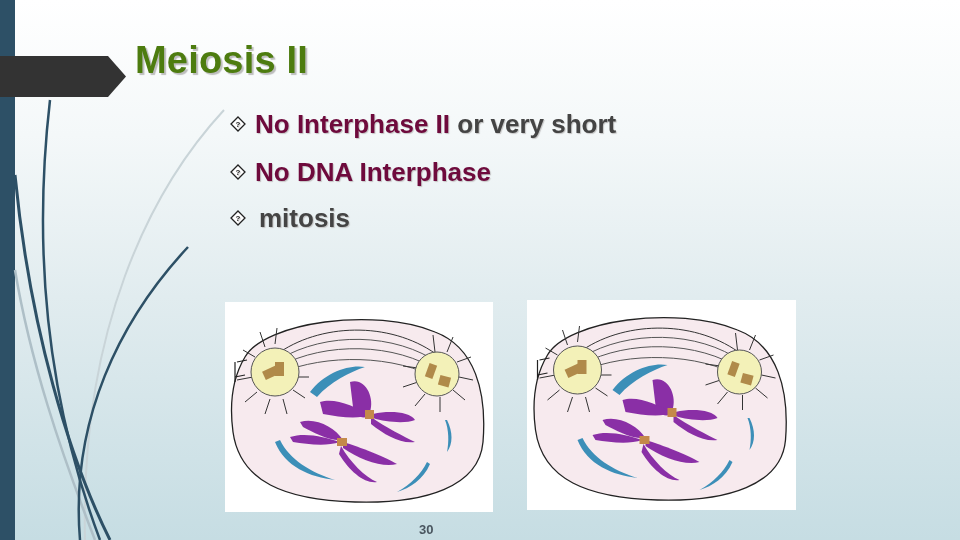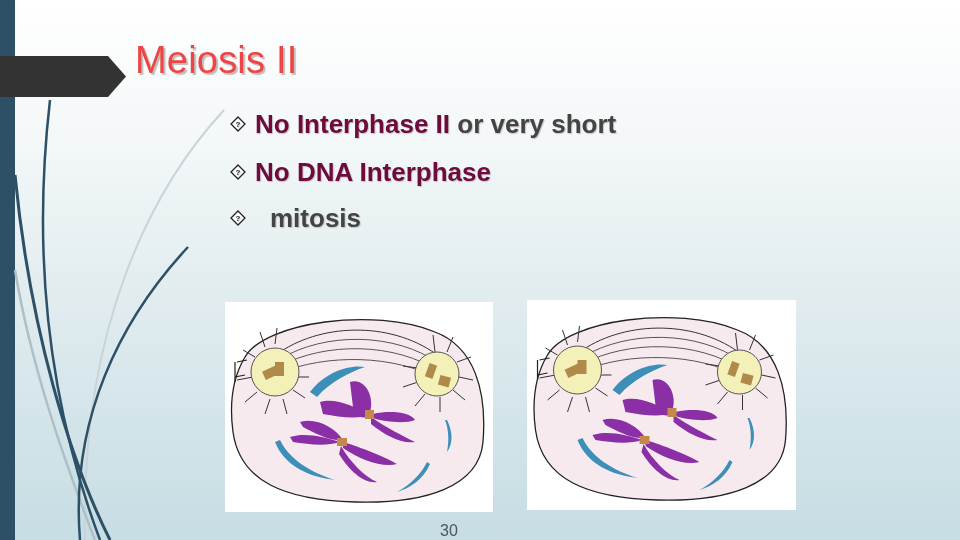--- a/index.html
+++ b/index.html
@@ -11,45 +11,45 @@
   .left-bar {
     position: absolute; left: 0; top: 0; width: 15px; height: 540px;
     background: #2d5066;
   }
   .swoosh { position: absolute; left: 0; top: 0; width: 240px; height: 540px; pointer-events: none; }
   .title-arrow {
     position: absolute; left: 0; top: 56px; width: 126px; height: 41px;
   }
   .title {
     position: absolute; left: 135px; top: 38px;
-    font-size: 38px; color: #ef4444; font-weight: normal;
+    font-size: 38px; color: #4d7c0f; font-weight: bold;
     text-shadow: 2px 2px 1px #bdbdbd; letter-spacing: 0.2px;
     margin: 0; line-height: 1.2;
   }
   .bullets { position: absolute; left: 230px; top: 100px; width: 600px; margin: 0; padding: 0; list-style: none; }
   .bullet {
     font-size: 26px; font-weight: bold; line-height: 48px; color: #444444;
     text-shadow: 1px 1px 1px #c4c4c4; position: relative; padding-left: 25px;
   }
   .bullet.wrap { line-height: 38px; margin-top: 3px; }
   .bullet .marker {
     position: absolute; left: 0; top: 0; width: 20px; height: 48px;
     display: flex; align-items: center;
   }
   .bullet.wrap .marker { height: 38px; }
   .emph { color: #6e0a3c; margin-top: 46px; }
-  .cont { display: block; padding-left: 0; margin-left: 15px; }
+  .cont { display: block; padding-left: 0; margin-left: 4px; }
   .cell-img {
     position: absolute; background: #ffffff;
   }
   .cell-left { left: 225px; top: 302px; width: 268px; height: 210px; }
   .cell-right { left: 527px; top: 300px; width: 269px; height: 210px; }
   .cell-img svg { width: 100%; height: 100%; display: block; }
   .page-num {
-    position: absolute; left: 440px; top: 522px; font-size: 16px; color: #4a5660;
+    position: absolute; left: 419px; top: 522px; font-size: 13px; color: #4a5660; font-weight: bold;
   }
 </style>
 </head>
 <body>
 
 <div class="left-bar"></div>
 
 <svg class="swoosh" viewBox="0 0 240 540">
   <path d="M224 110 C150 190 80 330 85 540" stroke="#c9d4d8" stroke-width="2" fill="none"></path>
   <path d="M15 270 C30 360 60 450 95 540" stroke="#aebfc7" stroke-width="2.5" fill="none"></path>

